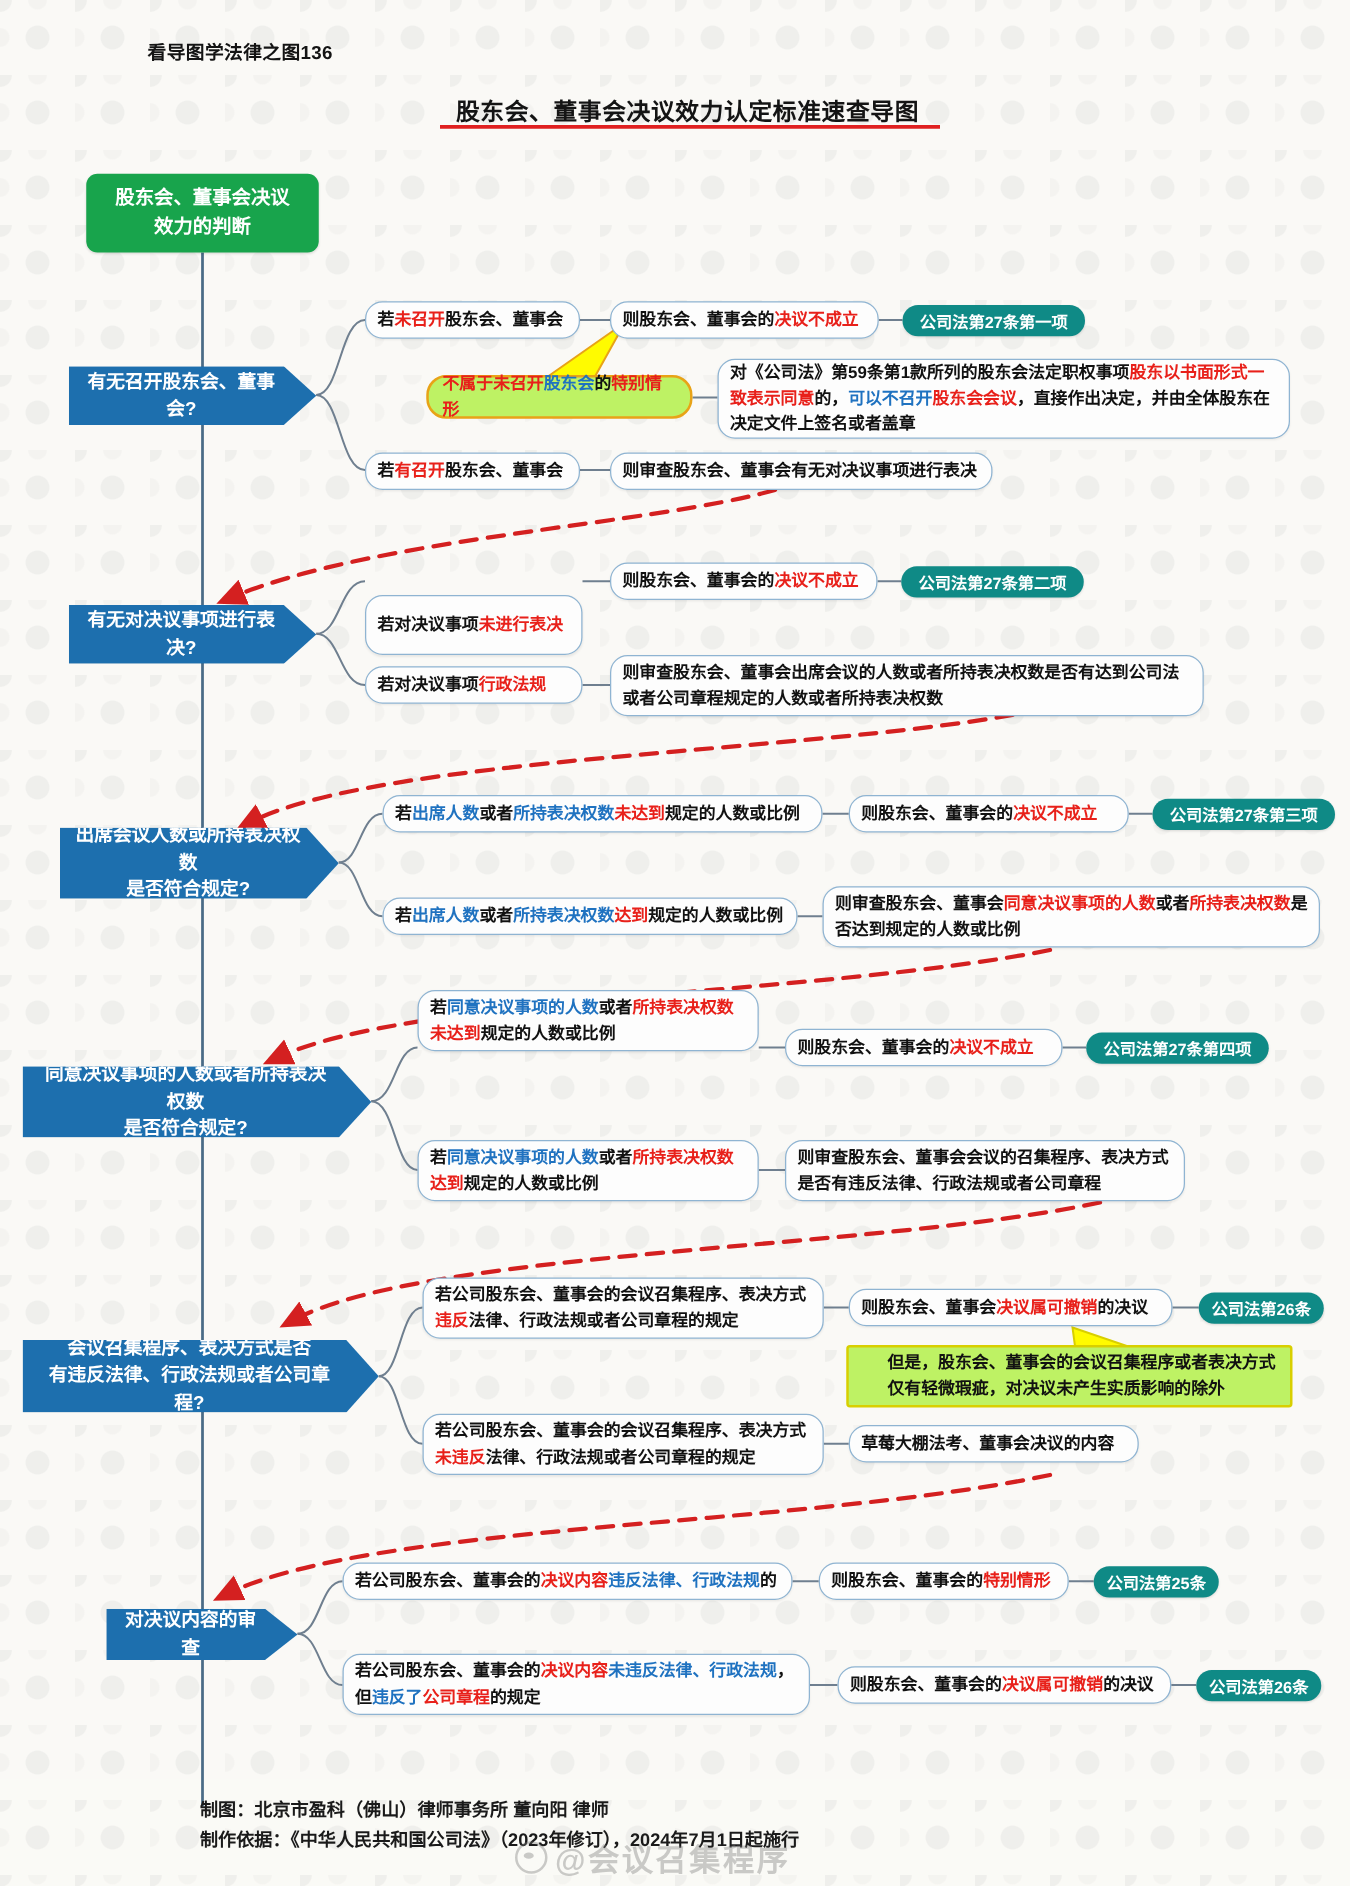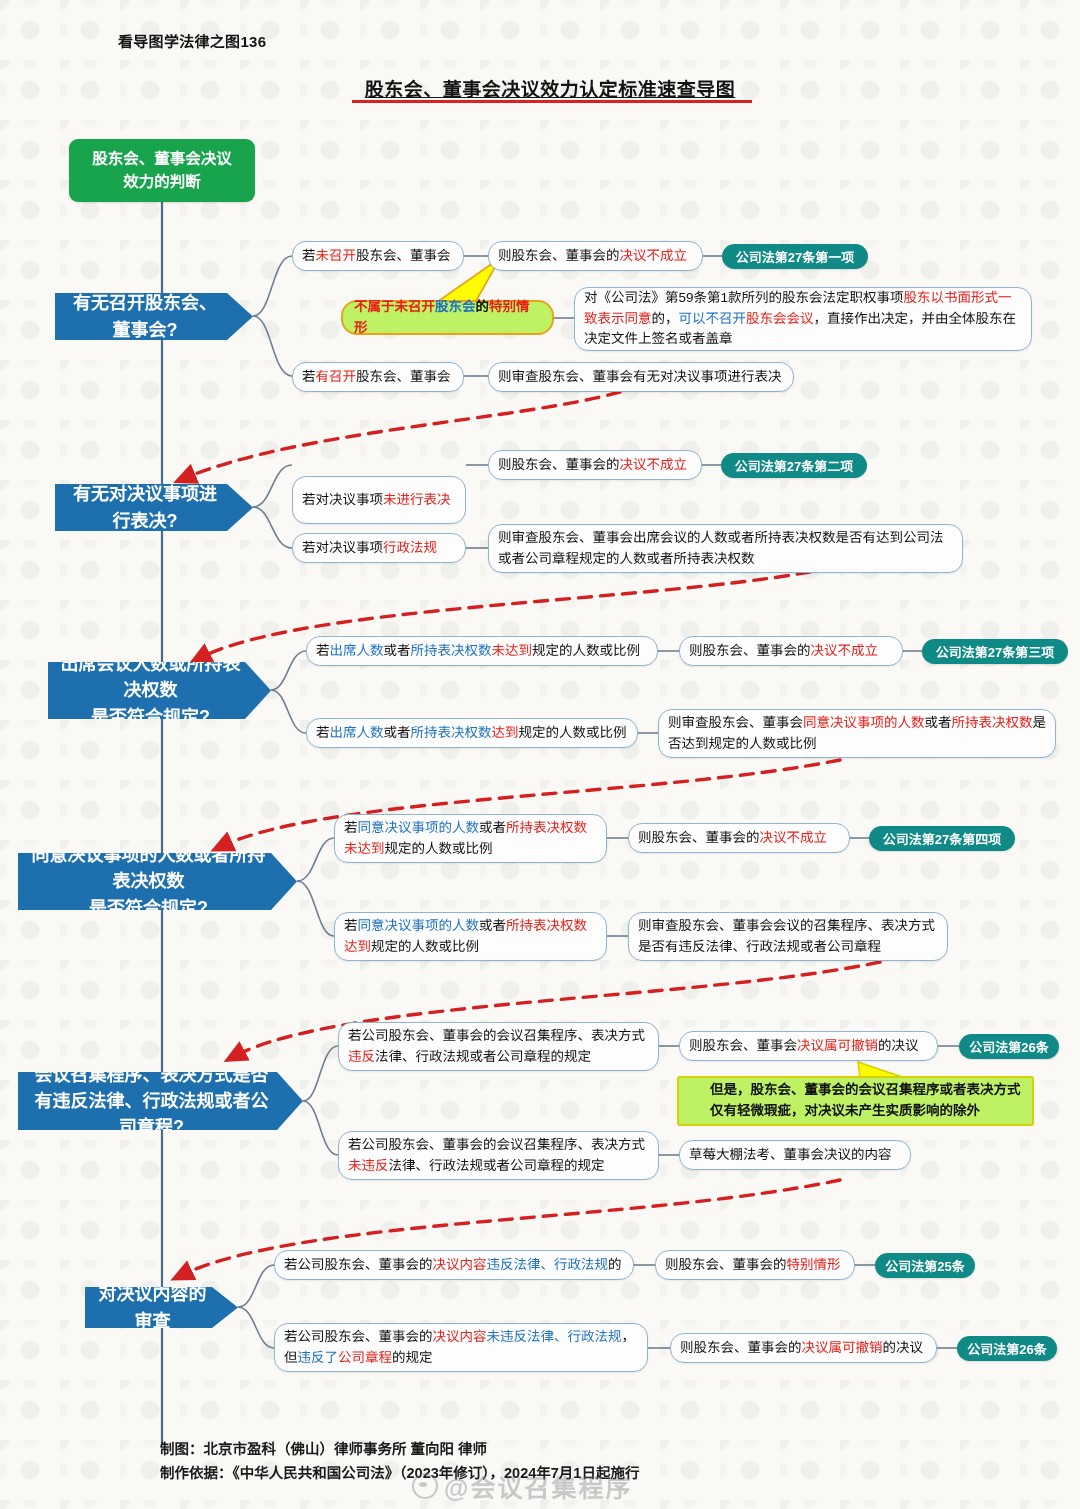--- a/index.html
+++ b/index.html
@@ -26,49 +26,49 @@
 
   .abs{position:absolute;box-sizing:border-box;}
 
   
   #series-label{
     left:118px;top:30px;font-size:15px;font-weight:bold;color:#141414;
     letter-spacing:.3px;
   }
   #page-title{
     left:340px;top:74px;width:420px;text-align:center;
-    font-size:19px;font-weight:bold;color:#141414;letter-spacing:.5px;text-decoration:underline;
+    font-size:19px;font-weight:bold;color:#141414;letter-spacing:.5px;
   }
   #title-underline{
     left:352px;top:100px;width:400px;height:2.5px;background:#e02020;
   }
 
   
   #root-node{
     left:69px;top:139px;width:186px;height:63px;
     background:#18a44c;border-radius:9px;
     display:flex;align-items:center;justify-content:center;
     color:#fff;font-size:15.5px;font-weight:bold;line-height:1.45;text-align:center;
     box-shadow:0 1px 2px rgba(0,0,0,.12);
   }
 
   
   .chev{
-    background:#1d6fae;color:#fff;font-weight:bold;font-size:18px;
+    background:#1d6fae;color:#fff;font-weight:bold;font-size:15px;
     line-height:1.45;text-align:center;
     display:flex;align-items:center;justify-content:flex-start;
     padding:6px 30px 6px 12px;
     clip-path:polygon(0 0, calc(100% - 26px) 0, 100% 50%, calc(100% - 26px) 100%, 0 100%);
     box-shadow:0 1px 2px rgba(0,0,0,.10);
   }
 
   
   .box{
     background:#fdfdfd;border:1.3px solid #8fb4d2;border-radius:14px;
-    color:#111;font-size:13.5px;font-weight:normal;line-height:1.55;
+    color:#111;font-size:13.5px;font-weight:bold;line-height:1.55;
     padding:5px 9px;display:flex;align-items:center;
     box-shadow:0 1px 2px rgba(0,0,0,.07);
   }
 
   
   .pill{
     background:#0f8a86;color:#fff;border-radius:16px;
     font-size:13px;font-weight:bold;
     display:flex;align-items:center;justify-content:center;
     padding:4px 12px;white-space:nowrap;
@@ -257,21 +257,21 @@
     <span>则审查股东会、董事会<span class="r">同意决议事项的人数</span>或者<span class="r">所持表决权数</span>是否达到规定的人数或比例</span>
   </div>
 
   <div class="abs chev" style="left:18px;top:853px;width:279px;height:57px;">
     <div>
       <div>同意决议事项的人数或者所持表决权数</div>
       <div>是否符合规定?</div>
     </div>
   </div>
 
-  <div class="abs box" style="left:334px;top:814px;width:273px;height:49px;">
+  <div class="abs box" style="left:334px;top:792px;width:273px;height:49px;">
     <span>若<span class="b">同意决议事项的人数</span>或者<span class="r">所持表决权数</span><span class="r">未达到</span>规定的人数或比例</span>
   </div>
   <div class="abs box" style="left:628px;top:823px;width:222px;height:30px;">
     <span>则股东会、董事会的<span class="r">决议不成立</span></span>
   </div>
   <div class="abs pill" style="left:869px;top:826px;width:146px;height:25px;">
     <span>公司法第27条第四项</span>
   </div>
 
   <div class="abs box" style="left:334px;top:912px;width:273px;height:49px;">

